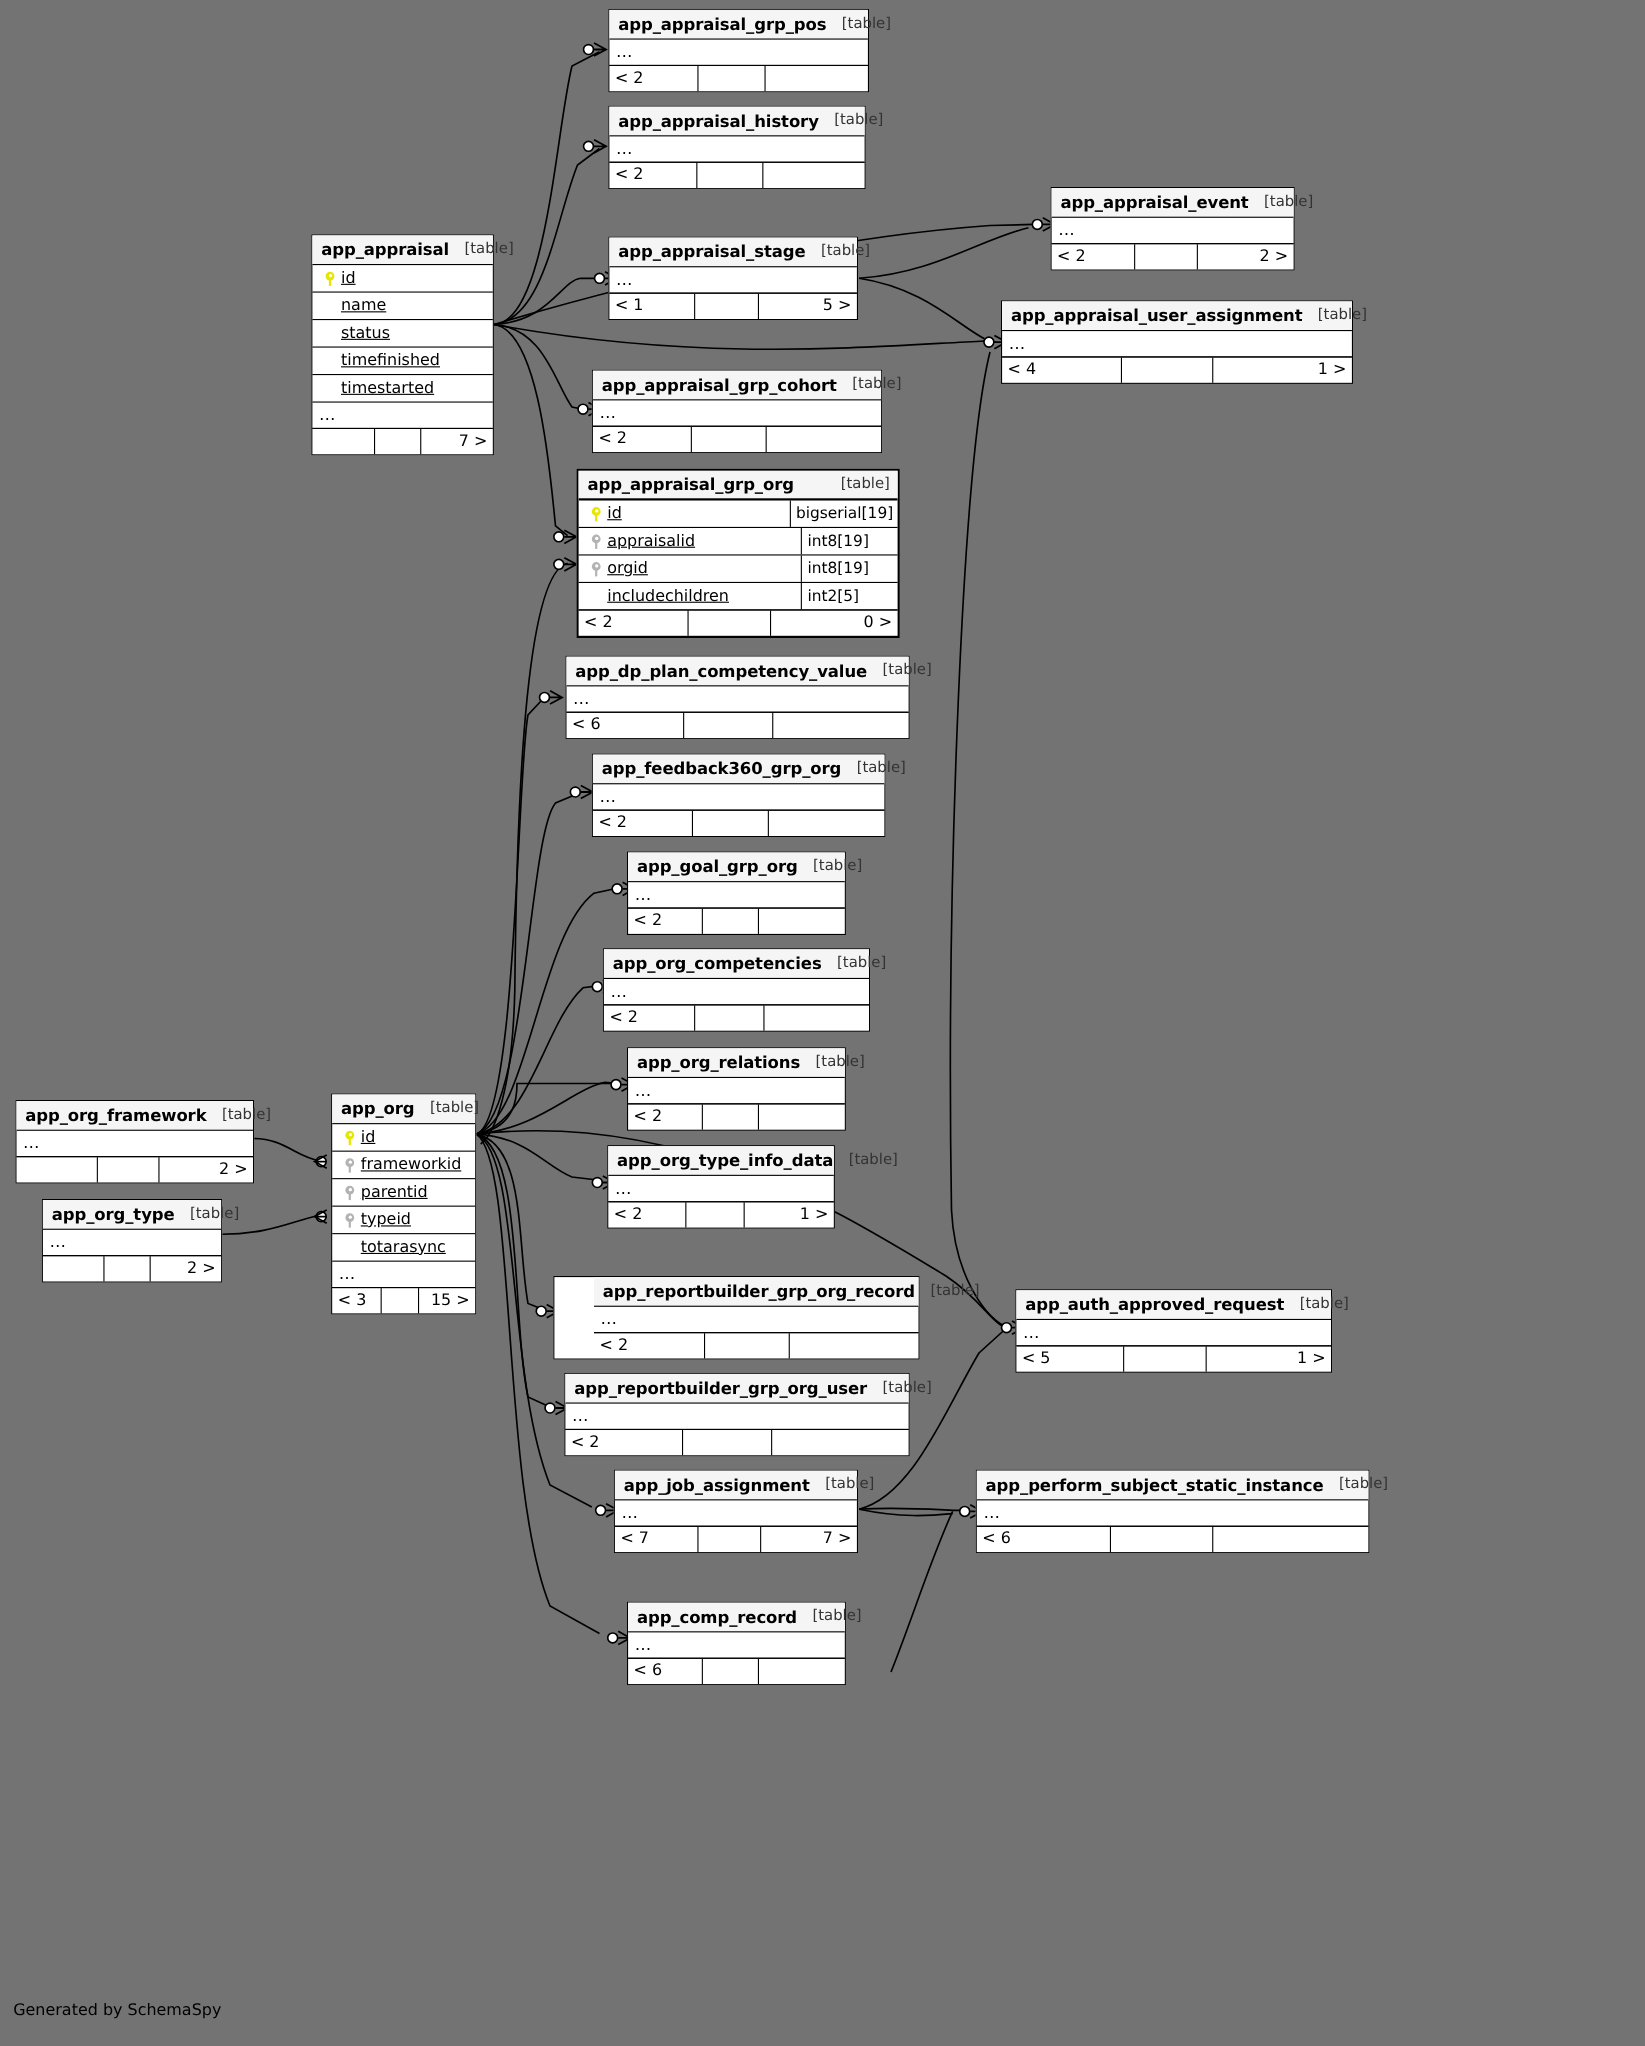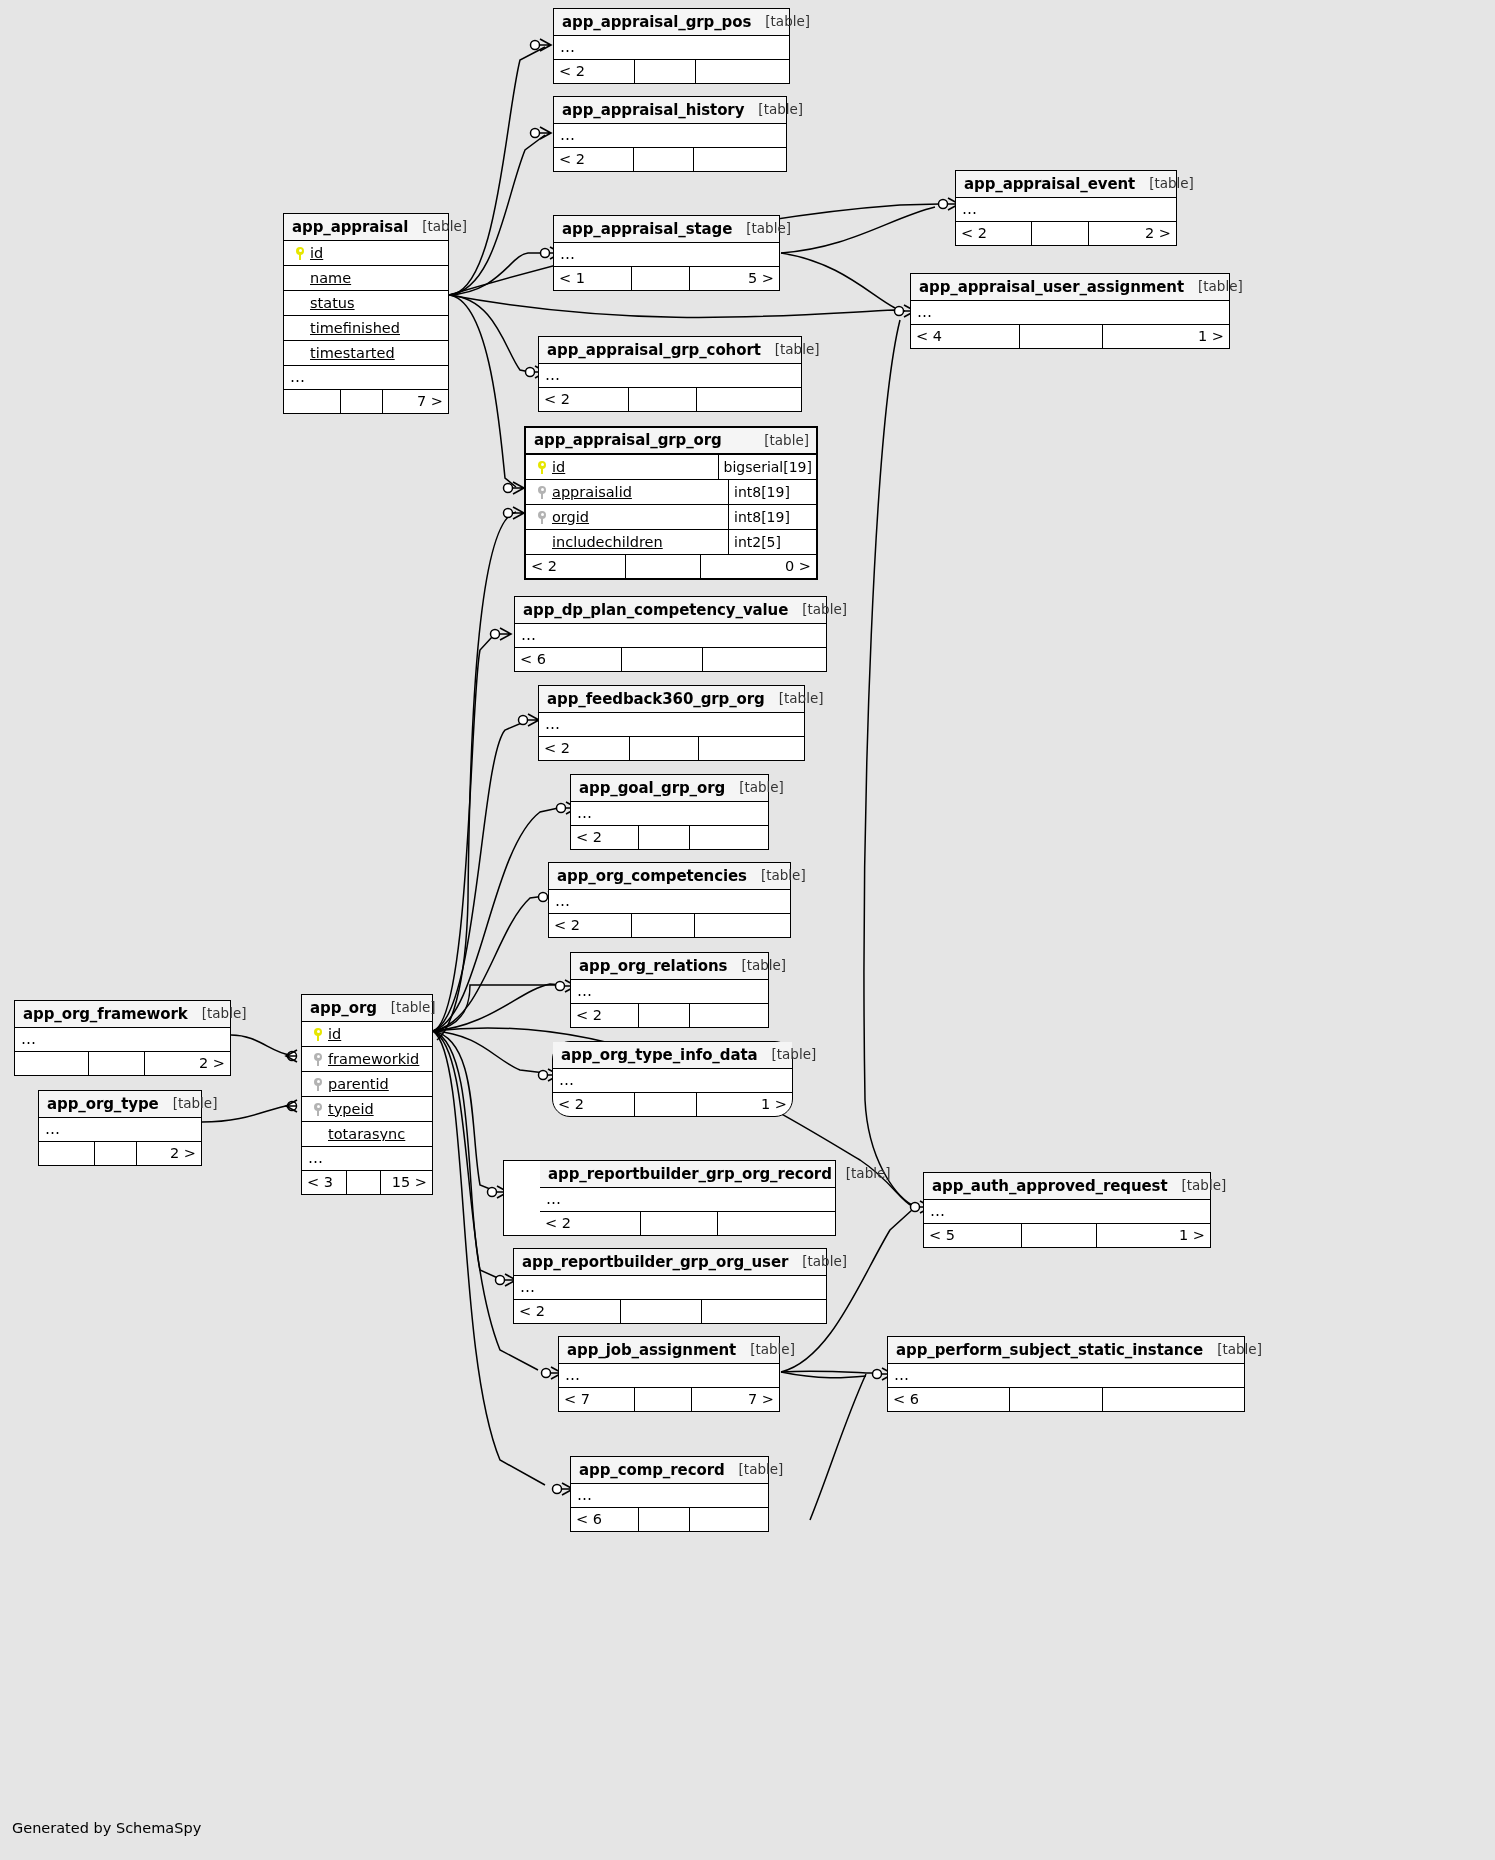--- a/index.html
+++ b/index.html
@@ -10,21 +10,21 @@
   }
   body {
     font-family: "DejaVu Sans", "Liberation Sans", sans-serif;
     -webkit-font-smoothing: antialiased;
   }
   #canvas {
     position: relative;
     width: 1495px;
     height: 1860px;
     overflow: hidden;
-    background: #e5e5e5;
+    background: #737373;
   }
   #edges {
     position: absolute;
     left: 0;
     top: 0;
     width: 1495px;
     height: 1860px;
     pointer-events: none;
   }
   .tbl {
@@ -529,21 +529,21 @@
             <span class="lbl">totarasync</span>
           </div>
         </div>
         <div class="ellipsis-row">…</div>
         <div class="foot">
           <div class="fcell f-left">&lt; 3</div>
           <div class="fcell f-mid"></div>
           <div class="fcell f-right">15 &gt;</div>
         </div>
       </div>
-      <div class="tbl" style="left: 552px; top: 1041px; width: 241px; border-radius: 18px;">
+      <div class="tbl" style="left: 552px; top: 1041px; width: 207px;">
         <div class="hdr">
           <span class="tname">app_org_type_info_data</span>
           <span class="ttype">[table]</span>
         </div>
         <div class="ellipsis-row">…</div>
         <div class="foot">
           <div class="fcell f-left">&lt; 2</div>
           <div class="fcell f-mid"></div>
           <div class="fcell f-right">1 &gt;</div>
         </div>

